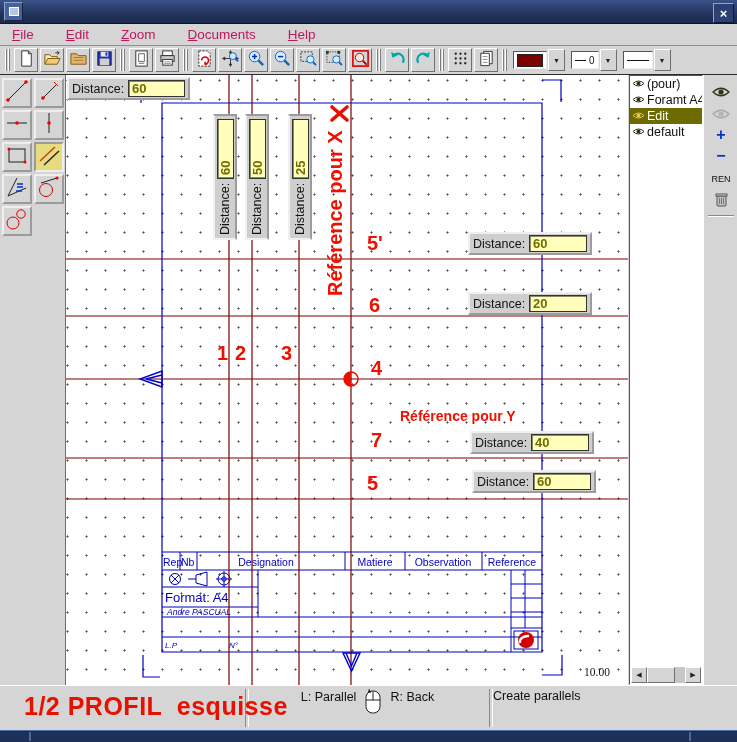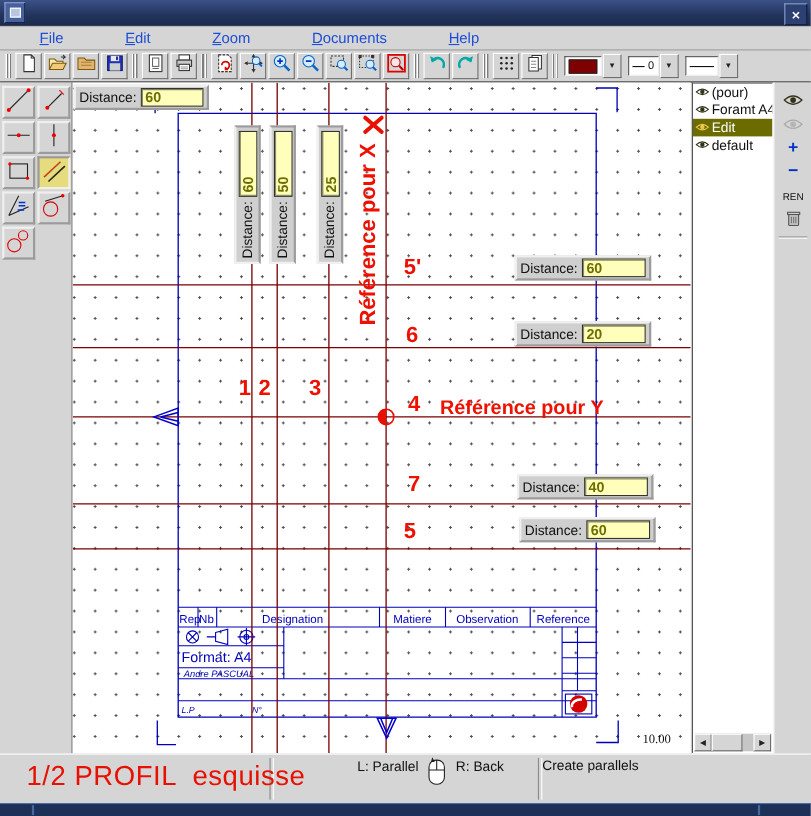--- a/index.html
+++ b/index.html
@@ -11,21 +11,21 @@
   #win-icon{width:17px;height:17px;margin-left:4px;background:#46619c;border:1px solid #8ea4cf;
     border-right-color:#16223f;border-bottom-color:#16223f;display:flex;align-items:center;justify-content:center;}
   #win-icon span{display:block;width:8px;height:7px;border:1px solid #fff;background:#b9c6e2;}
   #title-text{position:absolute;left:0;right:0;text-align:center;color:#fff;
     font-weight:bold;font-size:13px;letter-spacing:.2px;}
   #close-btn{position:absolute;right:3px;top:3px;width:19px;height:18px;background:#2c4072;
     border:1px solid #8ea4cf;border-right-color:#101b38;border-bottom-color:#101b38;
     color:#fff;font-size:13px;font-weight:bold;display:flex;align-items:center;justify-content:center;}
   #menubar{position:absolute;left:0;top:24px;width:737px;height:22px;background:#d5d5d5;
     border-bottom:1px solid #8f8f8f;box-sizing:border-box;display:flex;align-items:center;padding-left:4px;}
-  .menu-item{display:inline-block;padding:2px 8px;margin-right:16px;font-size:13.5px;color:#1d4ed8;margin-left:24px;}
+  .menu-item{display:inline-block;padding:2px 8px;margin-right:16px;font-size:13.5px;color:#be185d;}
   .menu-item::first-letter{text-decoration:underline;}
   #toolbar{position:absolute;left:0;top:46px;width:737px;height:29px;background:#d5d5d5;
     border-bottom:1px solid #2b2b2b;box-sizing:border-box;display:flex;align-items:center;padding-left:2px;}
   .tb-handle{width:5px;height:22px;margin:0 3px;
     background:linear-gradient(90deg,#fff 0 1px,#7d7d7d 1px 2px,#d5d5d5 2px 3px,#fff 3px 4px,#7d7d7d 4px 5px);}
   .tb-btn{width:24px;height:24px;margin:0 1px;background:#d5d5d5;display:flex;align-items:center;justify-content:center;
     border:1px solid;border-color:#ffffff #6f6f6f #6f6f6f #ffffff;box-sizing:border-box;}
   .combo{display:flex;align-items:center;height:22px;margin:0 3px;}
   .combo-field{height:16px;background:#fff;border:1px solid;border-color:#555 #eee #eee #555;
     display:flex;align-items:center;justify-content:center;padding:0 3px;}
@@ -50,21 +50,21 @@
     box-sizing:border-box;display:flex;align-items:center;padding:0 3px;gap:4px;}
   .dist-label{font-size:12.5px;color:#111;white-space:nowrap;}
   .dist-input{flex:1;height:15px;background:#ffffbb;border:1px solid #333;box-shadow:inset 1px 1px 0 #8a8a66;
     display:flex;align-items:center;padding:0 3px;}
   .dist-value{font-size:13px;font-weight:bold;color:#6e6e00;}
   .vdist{position:absolute;width:24px;height:126px;}
   .vdist-inner{position:absolute;left:0;top:0;width:126px;height:24px;transform-origin:0 0;
     transform:translate(0,126px) rotate(-90deg);background:#cfcfcf;border:2px outset #f0f0f0;
     box-sizing:border-box;display:flex;align-items:center;padding:0 3px;gap:4px;}
   .rlabel{position:absolute;color:#ee1000;font-weight:bold;font-size:20px;white-space:nowrap;}
-  .rlabel-med{font-size:18px;}
+  .rlabel-med{font-size:14px;margin-top:48px;}
   #refx{position:absolute;left:258px;top:25px;width:26px;height:196px;}
   #refx-inner{position:absolute;left:0;top:0;width:196px;height:26px;transform-origin:0 0;
     transform:translate(0,196px) rotate(-90deg);color:#ee1000;font-weight:bold;font-size:20px;white-space:nowrap;}
   #grid-size{position:absolute;left:518px;top:591px;font-size:11.5px;color:#111;font-family:Liberation Serif, serif;}
   
   #layerlist{position:absolute;left:629px;top:75px;width:74px;height:610px;background:#fff;
     border:1px solid;border-color:#555 #fff #fff #555;box-sizing:border-box;}
   .layer-row{height:16px;display:flex;align-items:center;gap:2px;padding-left:2px;
     font-size:12.5px;color:#111;white-space:nowrap;overflow:hidden;}
   .layer-row.selected{background:#6b6b00;color:#fff;}
@@ -76,23 +76,23 @@
   #layerbtns{position:absolute;left:703px;top:75px;width:34px;height:610px;background:#d5d5d5;
     border-left:1px solid #fff;box-sizing:border-box;}
   .lb{position:absolute;left:3px;width:28px;height:20px;display:flex;align-items:center;justify-content:center;}
   .lb-plus,.lb-minus{color:#0033cc;font-weight:bold;font-size:16px;}
   .lb-ren{font-size:9px;font-weight:normal;color:#111;}
   .lb-sep{position:absolute;left:4px;width:26px;height:0;border-top:1px solid #8a8a8a;border-bottom:1px solid #fff;}
   
   #statusbar{position:absolute;left:0;top:685px;width:737px;height:45px;background:#d5d5d5;
     border-top:1px solid #fff;box-sizing:border-box;}
   .sb-sep{position:absolute;top:3px;bottom:3px;width:2px;border-left:1px solid #8a8a8a;border-right:1px solid #fff;}
-  #sb-annotation{position:absolute;left:24px;top:6px;color:#e81000;font-weight:normal;font-size:25px;
+  #sb-annotation{position:absolute;left:24px;top:6px;color:#e81000;font-weight:bold;font-size:25px;
     white-space:pre;letter-spacing:.5px;z-index:3;text-align:right;}
-  #sb-mid{position:absolute;left:247px;top:2px;width:241px;display:flex;justify-content:center;gap:8px;margin-left:24px;}
+  #sb-mid{position:absolute;left:247px;top:2px;width:241px;display:flex;justify-content:center;gap:8px;}
   #sb-mid .sbtxt{font-size:12.5px;color:#111;margin-top:2px;}
   #sb-action{position:absolute;left:493px;top:3px;font-size:12.5px;color:#111;}
   #bottomframe{position:absolute;left:0;top:730px;width:737px;height:12px;background:#1d3158;border-top:1px solid #4c6da6;box-sizing:border-box;}
   #bottomframe .notch{position:absolute;top:1px;bottom:1px;width:2px;background:#48679e;}
 </style>
 </head>
 <body>
 
 <div id="titlebar">
   <div id="win-icon">

